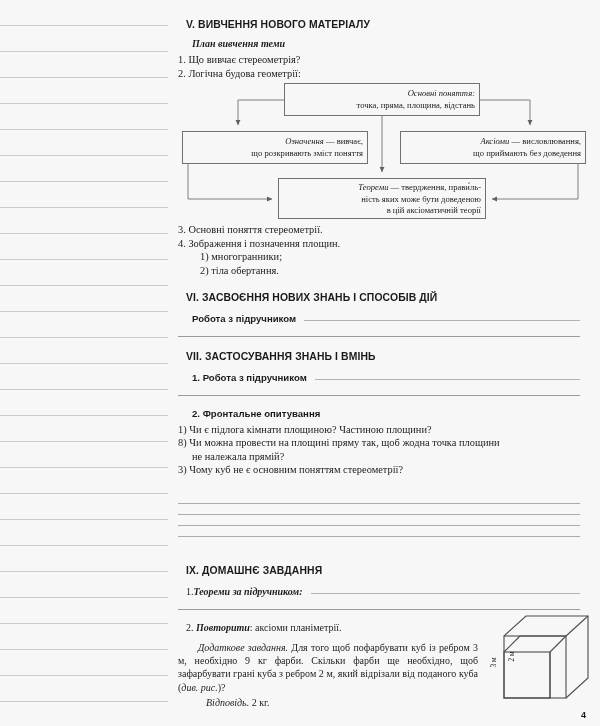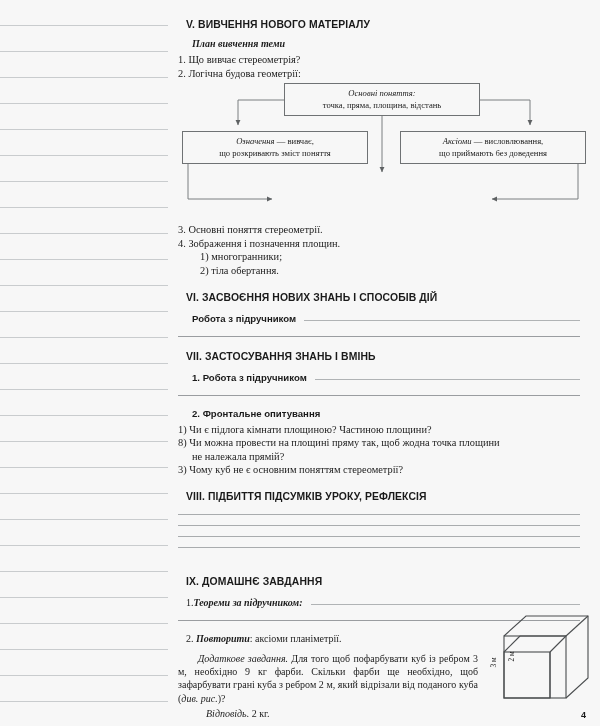--- a/index.html
+++ b/index.html
@@ -105,21 +105,21 @@
   #diagram {
     position: relative;
     width: 410px;
     height: 138px;
     margin-top: 3px;
   }
   .dbox {
     position: absolute;
     border: 1px solid #6f7274;
     background: #f7f7f7;
-    text-align: center;
+    text-align: right;
     font-size: 8.6px;
     line-height: 11.4px;
     padding: 3px 4px;
     color: #1a1a1a;
   }
   .dbox i { font-style: italic; }
   #box-main  { left: 106px; top: 0px;   width: 196px; height: 33px; padding-top: 4px; }
   #box-left  { left: 4px;   top: 48px;  width: 186px; height: 33px; padding-top: 4px; }
   #box-right { left: 222px; top: 48px;  width: 186px; height: 33px; padding-top: 4px; }
   #box-theor { left: 100px; top: 95px;  width: 208px; height: 41px; padding-top: 3px; }
@@ -232,20 +232,25 @@
       <div class="dbox" id="box-left">
         <span><i>Означення</i><span> — вивчає,</span></span><br>
         <span>що розкривають зміст поняття</span>
       </div>
 
       <div class="dbox" id="box-right">
         <span><i>Аксіоми</i><span> — висловлювання,</span></span><br>
         <span>що приймають без доведення</span>
       </div>
 
+      <div class="dbox" id="box-theor">
+        <span><i>Теореми</i><span> — твердження, прави́ль-</span></span><br>
+        <span>ність яких може бути доведеною</span><br>
+        <span>в цій аксіоматичній теорії</span>
+      </div>
     </div>
 
     <div class="sp2"></div>
     <div class="list-line">3. Основні поняття стереометрії.</div>
     <div class="list-line">4. Зображення і позначення площин.</div>
     <div class="list-line list-indent-1">1) многогранники;</div>
     <div class="list-line list-indent-1">2) тіла обертання.</div>
 
     <div class="sp14"></div>
 
@@ -273,21 +278,20 @@
 
     <div class="sub-bold">2. Фронтальне опитування</div>
     <div class="sp4"></div>
     <div class="list-line">1) Чи є підлога кімнати площиною? Частиною площини?</div>
     <div class="list-line">8) Чи можна провести на площині пряму так, щоб жодна точка площини</div>
     <div class="list-line list-indent-1" style="padding-left:14px;">не належала прямій?</div>
     <div class="list-line">3) Чому куб не є основним поняттям стереометрії?</div>
 
     <div class="sp14"></div>
 
-    <div class="roman-heading">VIII. ПІДБИТТЯ ПІДСУМКІВ УРОКУ, РЕФЛЕКСІЯ</div>
     <div class="sp12"></div>
     <div class="write-line"></div>
     <div class="sp10"></div>
     <div class="write-line"></div>
     <div class="sp10"></div>
     <div class="write-line"></div>
     <div class="sp10"></div>
     <div class="write-line"></div>
 
     <div class="sp14"></div>

